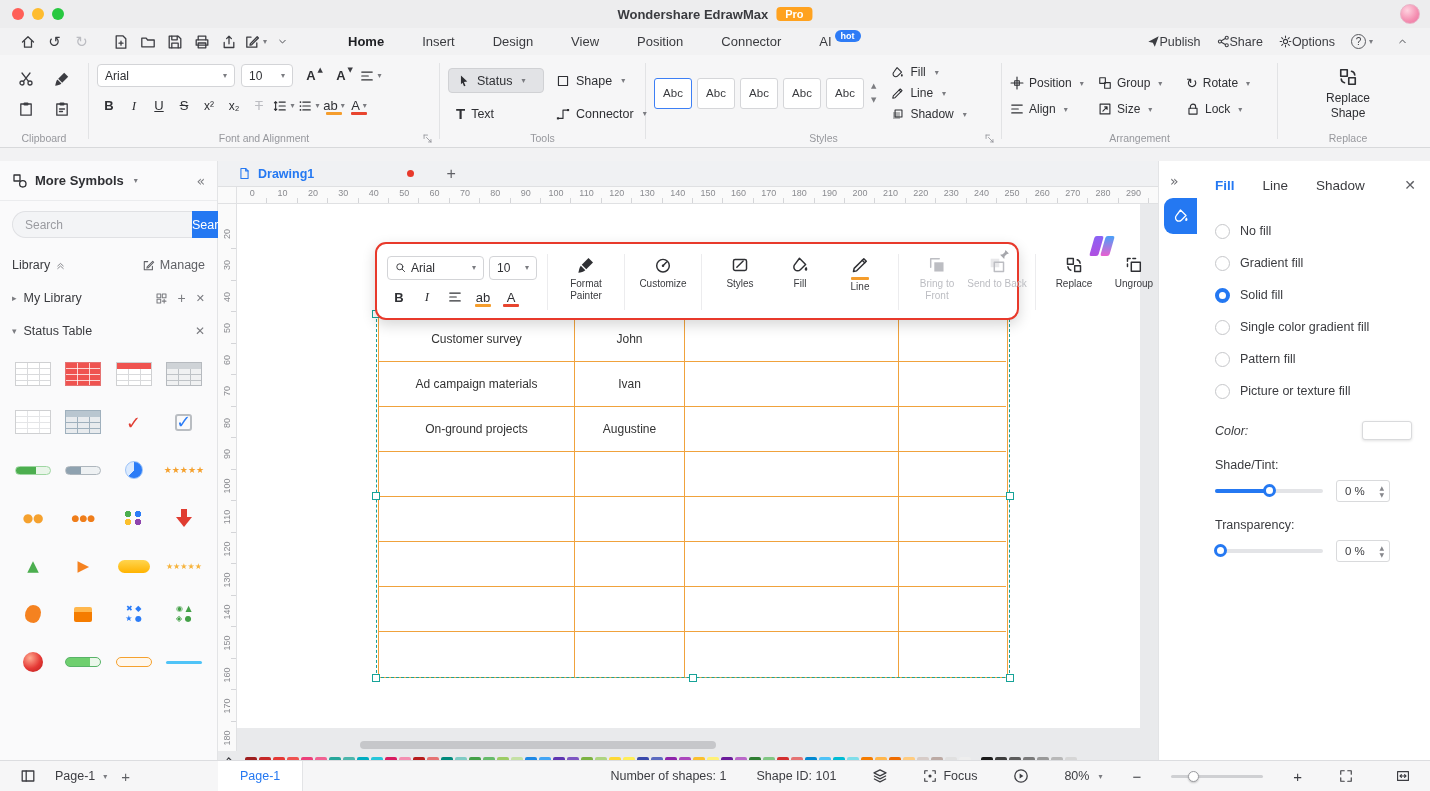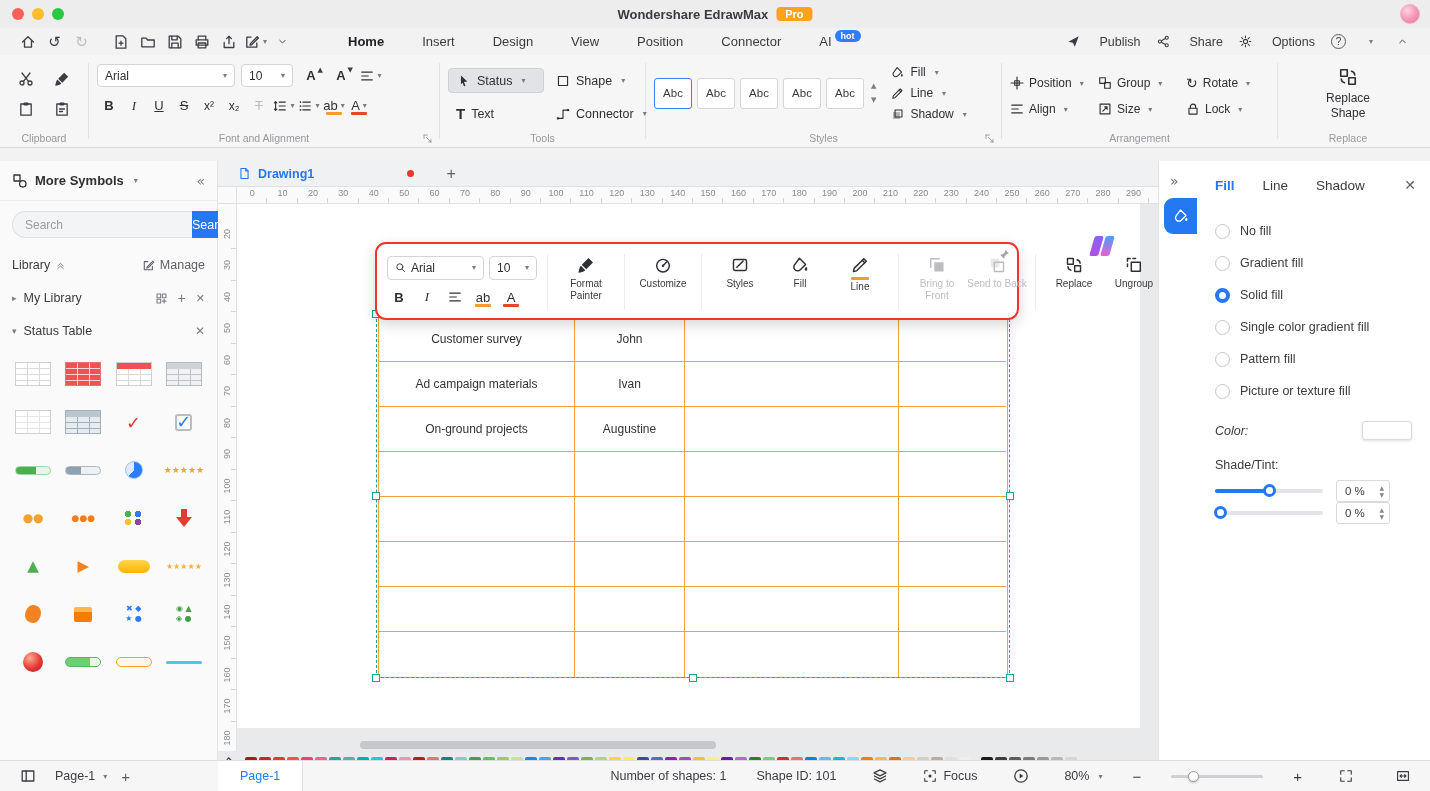--- a/index.html
+++ b/index.html
@@ -28,21 +28,21 @@
   
   .menubar { position:absolute; left:0; top:28px; width:1430px; height:27px; display:flex; align-items:center; padding:0 14px; }
   .mbtn { width:27px; height:22px; color:#3c3d42; border-radius:4px; }
   .mbtn.disabled { color:#bcbdc2; }
   .mgap { width:12px; }
   .mtabs { display:flex; gap:38px; margin-left:52px; align-items:center; }
   .mtab { font-size:13px; color:#3a3b3f; height:24px; display:flex; align-items:center; }
   .mtab.active { font-weight:700; color:#1d1e22; }
   .hot-badge { background:#2e7cf6; color:#fff; font-size:9px; font-weight:700; padding:1px 6px; border-radius:7px; margin-left:3px; transform:translateY(-6px); }
   .mright { margin-left:auto; display:flex; gap:16px; align-items:center; font-size:12.5px; color:#3c3d42; }
-  .mr-item { display:flex; gap:20px; align-items:center; }
+  .mr-item { display:flex; gap:0; align-items:center; }
   .help-circle { width:15px; height:15px; border:1.2px solid #5a5b60; border-radius:50%; font-size:10px; display:flex; align-items:center; justify-content:center; }
 
   
   .ribbon { position:absolute; left:0; top:55px; width:1430px; height:93px; background:#f6f6f7; border-bottom:1px solid #d8d9db; display:flex; }
   .rgroup { position:relative; height:100%; padding:7px 8px 16px; flex:none; }
   .rg-label { position:absolute; bottom:3px; left:0; right:0; text-align:center; font-size:10.5px; color:#97989d; }
   .rdiv { width:1px; background:#e2e3e5; margin:8px 0; flex:none; }
   .ibtn { width:26px; height:26px; color:#3c3d42; border-radius:4px; }
   .g-clip { width:88px; }
   .clip-grid { display:grid; grid-template-columns:26px 26px; gap:4px 10px; justify-content:center; padding-top:4px; }
@@ -1276,20 +1276,21 @@
           <span class="thumb" style="left:calc(50% - 6px)"></span>
         </div>
         <div class="spin">
           <span>0 %</span>
           <span class="arrows">
               <span>▲</span>
               <span>▼</span>
             </span>
         </div>
       </div>
+      <div class="rp-slider-label">Transparency:</div>
       <div class="rp-slider-row">
         <div class="slider">
           <span class="thumb" style="left:-1px"></span>
         </div>
         <div class="spin">
           <span>0 %</span>
           <span class="arrows">
               <span>▲</span>
               <span>▼</span>
             </span>

